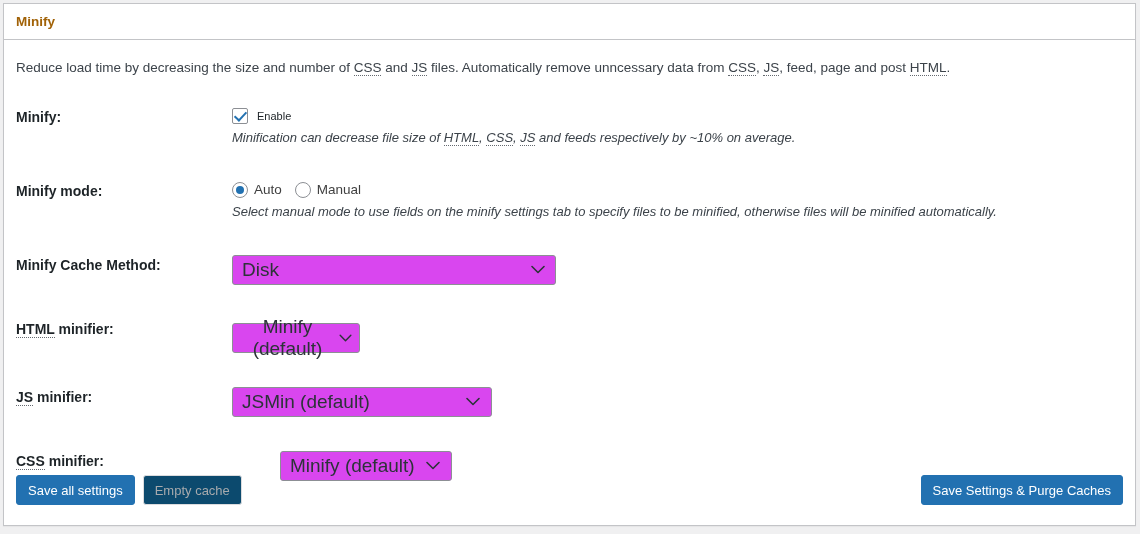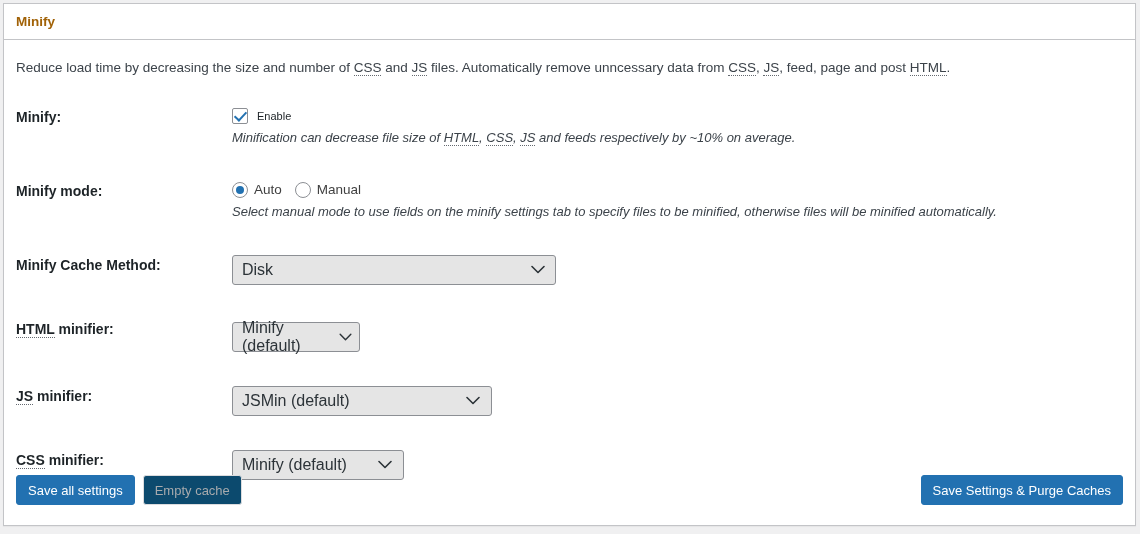--- a/index.html
+++ b/index.html
@@ -69,21 +69,21 @@
   }
   .row-field {
     flex: 1 1 auto;
   }
 
   .r-minify      { margin-top: 29px; }
   .r-mode        { margin-top: 33px; }
   .r-cache       { margin-top: 33px; }
   .r-html        { margin-top: 34px; }
   .r-js          { margin-top: 34px; }
-  .r-css         { margin-top: 34px; }
+  .r-css         { margin-top: 34px; gap: 48px; }
 
   .opt-line {
     display: flex;
     align-items: center;
     height: 18px;
   }
 
   .desc {
     font-size: 13px;
     font-style: italic;
@@ -154,25 +154,26 @@
   .rd-label.last { margin-right: 0; }
 
   
   .sel {
     position: relative;
     display: inline-flex;
     align-items: center;
     height: 30px;
     border: 1px solid #8c8f94;
     border-radius: 3px;
-    background: #e5e5e5;
+    background: #d946ef;
     box-shadow: 0 0 0 transparent;
     padding: 0 26px 0 9px;
-    font-size: 16px;
+    font-size: 19px;
     color: #2c3338;
+    text-align: center;
   }
   .sel .caret {
     position: absolute;
     right: 8px;
     top: 0;
     bottom: 0;
     display: flex;
     align-items: center;
   }
   .sel .caret svg { display: block; }

